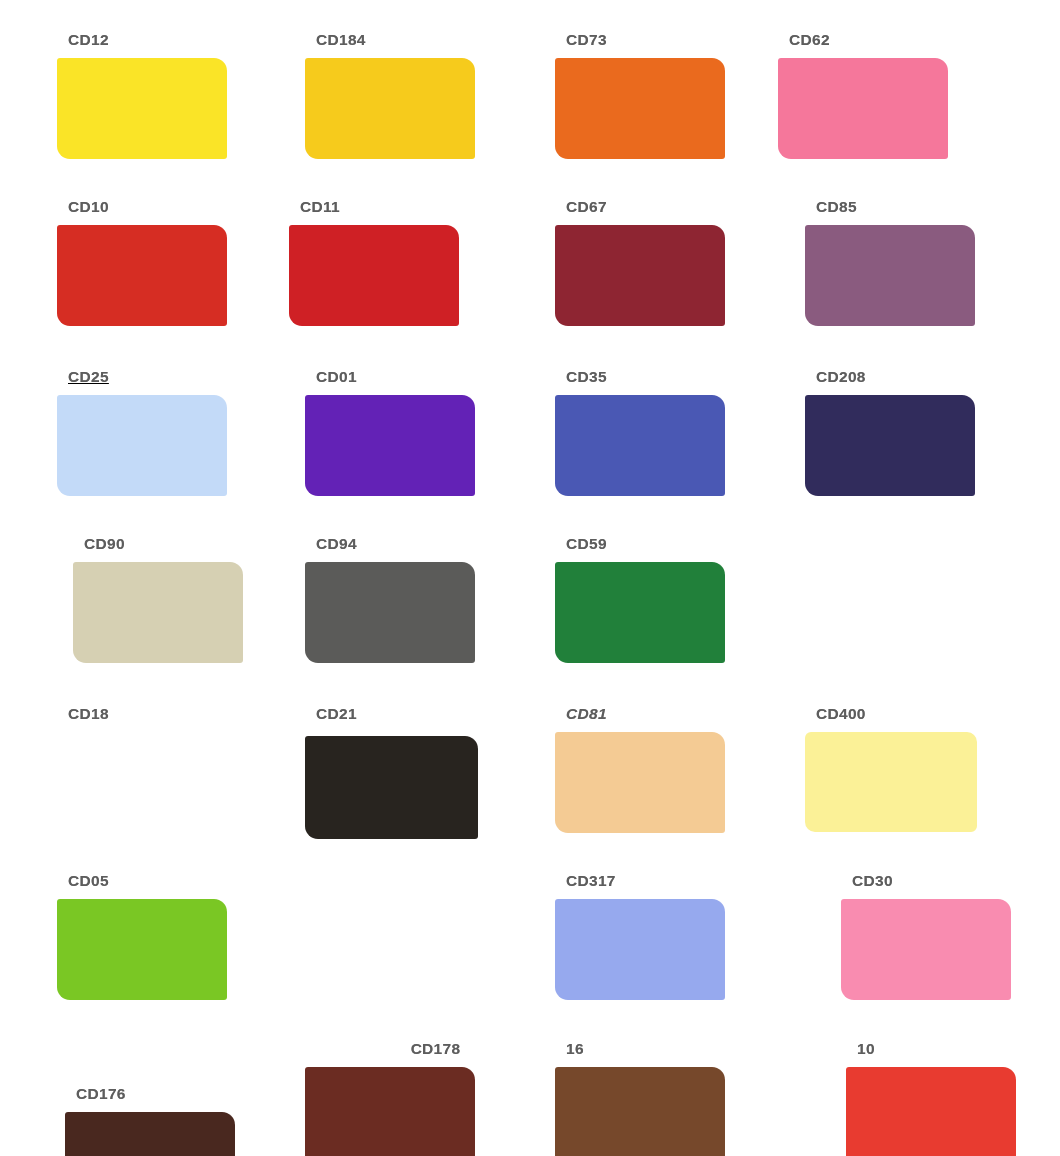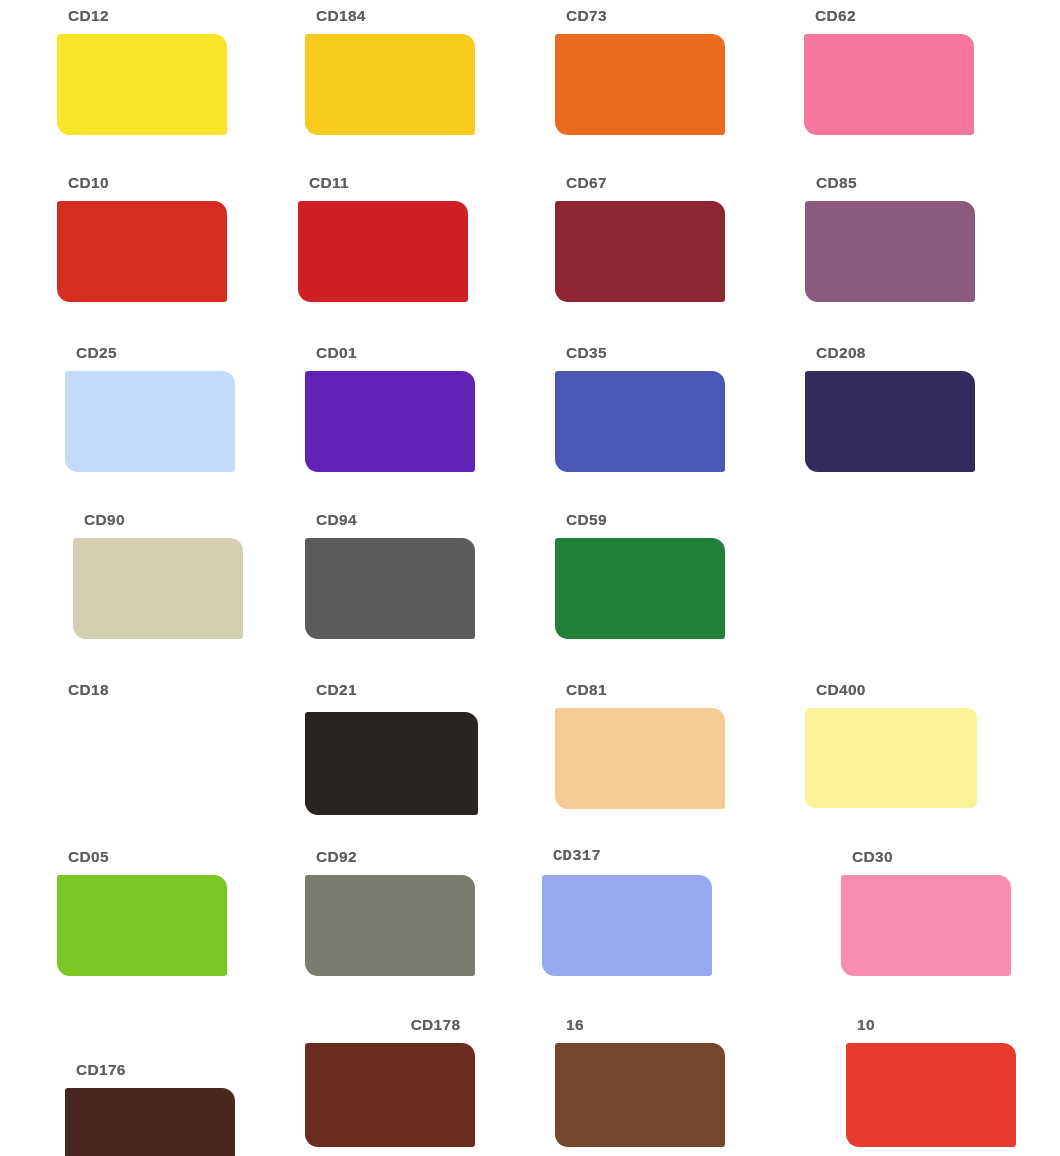--- a/index.html
+++ b/index.html
@@ -18,20 +18,21 @@
   #swatch-chart {
     position: relative;
     width: 1060px;
     height: 1156px;
     background: #ffffff;
   }
 
   .swatch-cell {
     position: absolute;
     width: 250px;
+    margin-top: 24px;
   }
 
   .swatch-label {
     font-size: 15.5px;
     font-weight: 700;
     color: #5d5d5d;
     letter-spacing: 0.3px;
     line-height: 1;
     margin-left: 11px;
     white-space: nowrap;
@@ -61,41 +62,41 @@
       <div class="swatch-chip" style="background-color: rgb(250, 228, 39);"></div>
     </div>
     <div class="swatch-cell" style="left: 305px; top: 8px;">
       <div class="swatch-label">CD184</div>
       <div class="swatch-chip" style="background-color: rgb(246, 203, 28);"></div>
     </div>
     <div class="swatch-cell" style="left: 555px; top: 8px;">
       <div class="swatch-label">CD73</div>
       <div class="swatch-chip" style="background-color: rgb(234, 106, 30);"></div>
     </div>
-    <div class="swatch-cell" style="left: 804px; top: 8px;">
+    <div class="swatch-cell" style="left: 778px; top: 8px;">
       <div class="swatch-label">CD62</div>
       <div class="swatch-chip" style="background-color: rgb(245, 119, 155);"></div>
     </div>
     <div class="swatch-cell" style="left: 57px; top: 175px;">
       <div class="swatch-label">CD10</div>
       <div class="swatch-chip" style="background-color: rgb(214, 45, 35);"></div>
     </div>
-    <div class="swatch-cell" style="left: 298px; top: 175px;">
+    <div class="swatch-cell" style="left: 289px; top: 175px;">
       <div class="swatch-label">CD11</div>
       <div class="swatch-chip" style="background-color: rgb(207, 32, 37);"></div>
     </div>
     <div class="swatch-cell" style="left: 555px; top: 175px;">
       <div class="swatch-label">CD67</div>
       <div class="swatch-chip" style="background-color: rgb(142, 37, 50);"></div>
     </div>
     <div class="swatch-cell" style="left: 805px; top: 175px;">
       <div class="swatch-label">CD85</div>
       <div class="swatch-chip" style="background-color: rgb(138, 91, 127);"></div>
     </div>
-    <div class="swatch-cell" style="left: 65px; top: 345px;">
+    <div class="swatch-cell" style="left: 57px; top: 345px; text-decoration: underline;">
       <div class="swatch-label">CD25</div>
       <div class="swatch-chip" style="background-color: rgb(195, 218, 248);"></div>
     </div>
     <div class="swatch-cell" style="left: 305px; top: 345px;">
       <div class="swatch-label">CD01</div>
       <div class="swatch-chip" style="background-color: rgb(99, 34, 182);"></div>
     </div>
     <div class="swatch-cell" style="left: 555px; top: 345px;">
       <div class="swatch-label">CD35</div>
       <div class="swatch-chip" style="background-color: rgb(74, 88, 180);"></div>
@@ -117,37 +118,33 @@
       <div class="swatch-chip" style="background-color: rgb(33, 128, 58);"></div>
     </div>
     <div class="swatch-cell" style="left: 57px; top: 682px;">
       <div class="swatch-label">CD18</div>
       <div class="swatch-chip is-blank" style="background-color: rgb(255, 255, 255);"></div>
     </div>
     <div class="swatch-cell" style="left: 305px; top: 682px;">
       <div class="swatch-label">CD21</div>
       <div class="swatch-chip" style="margin-top: 14px; width: 173px; height: 103px; background-color: rgb(40, 36, 31);"></div>
     </div>
-    <div class="swatch-cell" style="left: 555px; top: 682px;">
+    <div class="swatch-cell" style="left: 555px; top: 682px; font-style: italic;">
       <div class="swatch-label">CD81</div>
       <div class="swatch-chip" style="background-color: rgb(244, 203, 148);"></div>
     </div>
     <div class="swatch-cell" style="left: 805px; top: 682px;">
       <div class="swatch-label">CD400</div>
       <div class="swatch-chip" style="width: 172px; height: 100px; border-radius: 6px 10px; background-color: rgb(251, 241, 151);"></div>
     </div>
     <div class="swatch-cell" style="left: 57px; top: 849px;">
       <div class="swatch-label">CD05</div>
       <div class="swatch-chip" style="background-color: rgb(122, 199, 36);"></div>
     </div>
-    <div class="swatch-cell" style="left: 305px; top: 849px;">
-      <div class="swatch-label">CD92</div>
-      <div class="swatch-chip" style="background-color: rgb(123, 122, 110);"></div>
-    </div>
-    <div class="swatch-cell" style="left: 542px; top: 849px; font-family: Liberation Mono, monospace;">
+    <div class="swatch-cell" style="left: 555px; top: 849px;">
       <div class="swatch-label">CD317</div>
       <div class="swatch-chip" style="background-color: rgb(150, 169, 238);"></div>
     </div>
     <div class="swatch-cell" style="left: 805px; top: 849px; padding-left: 36px;">
       <div class="swatch-label">CD30</div>
       <div class="swatch-chip" style="background-color: rgb(249, 140, 176);"></div>
     </div>
     <div class="swatch-cell" style="left: 57px; top: 1062px; padding-left: 8px;">
       <div class="swatch-label">CD176</div>
       <div class="swatch-chip" style="height: 104px; background-color: rgb(73, 40, 31);"></div>

